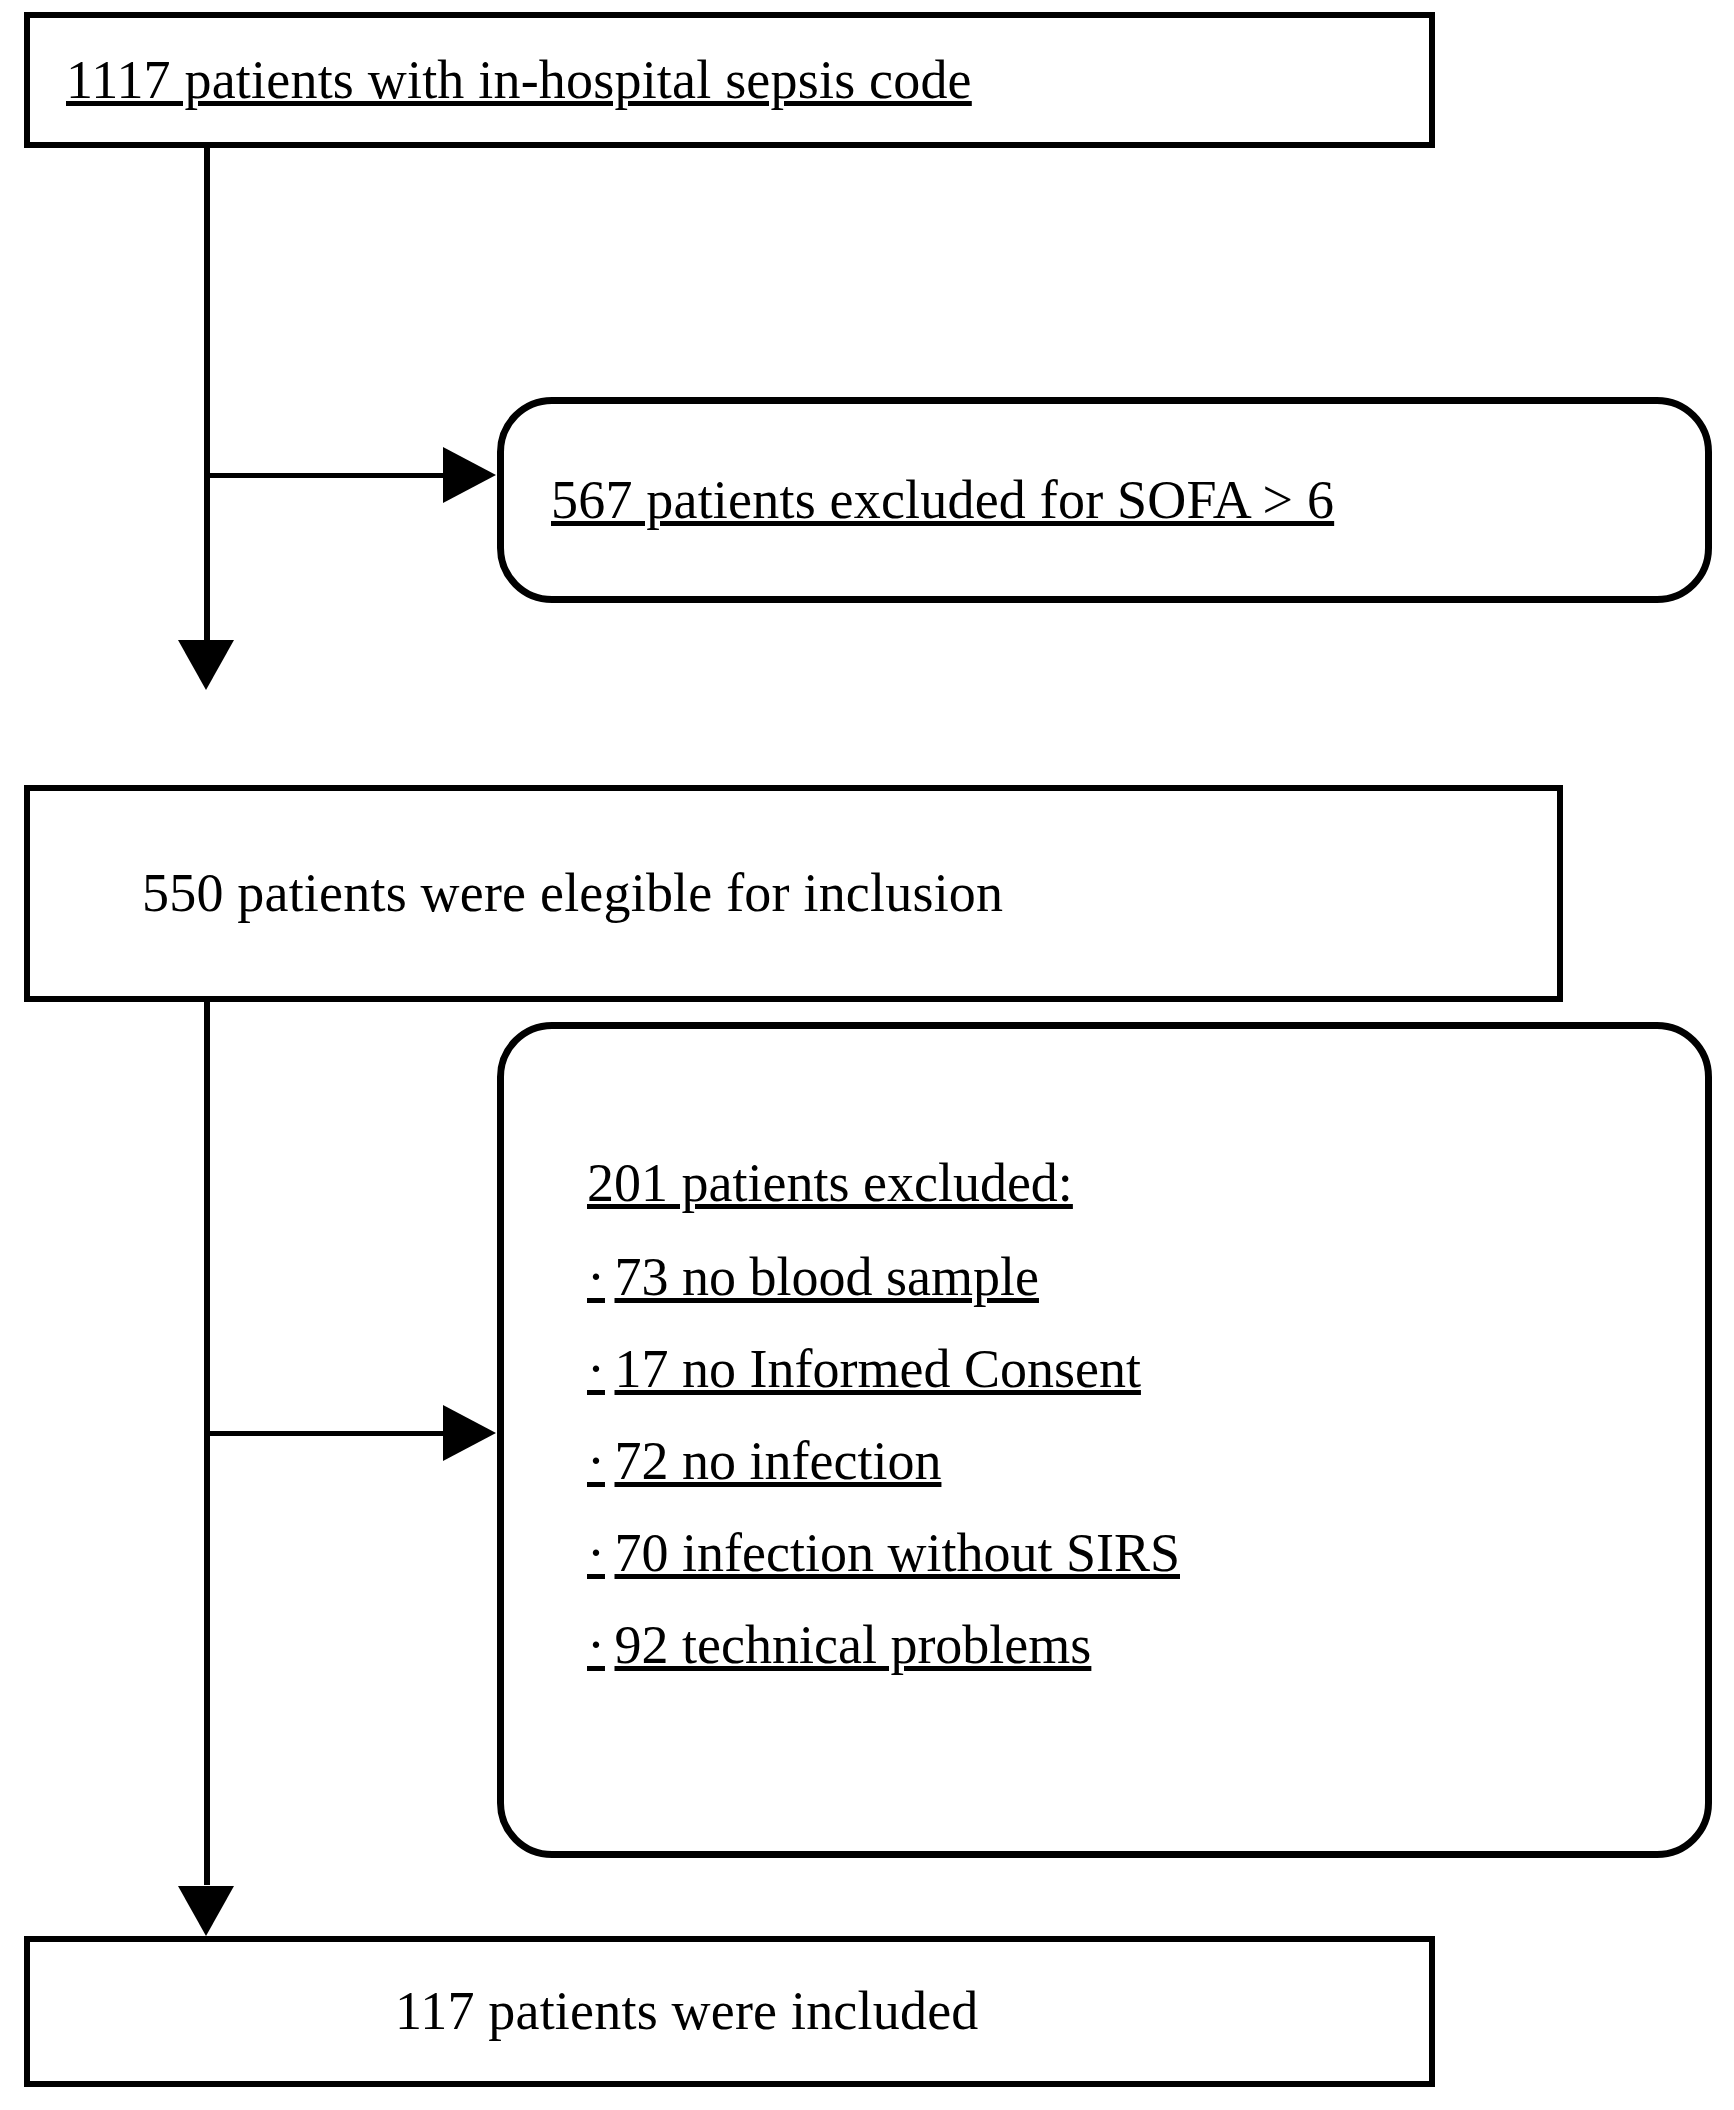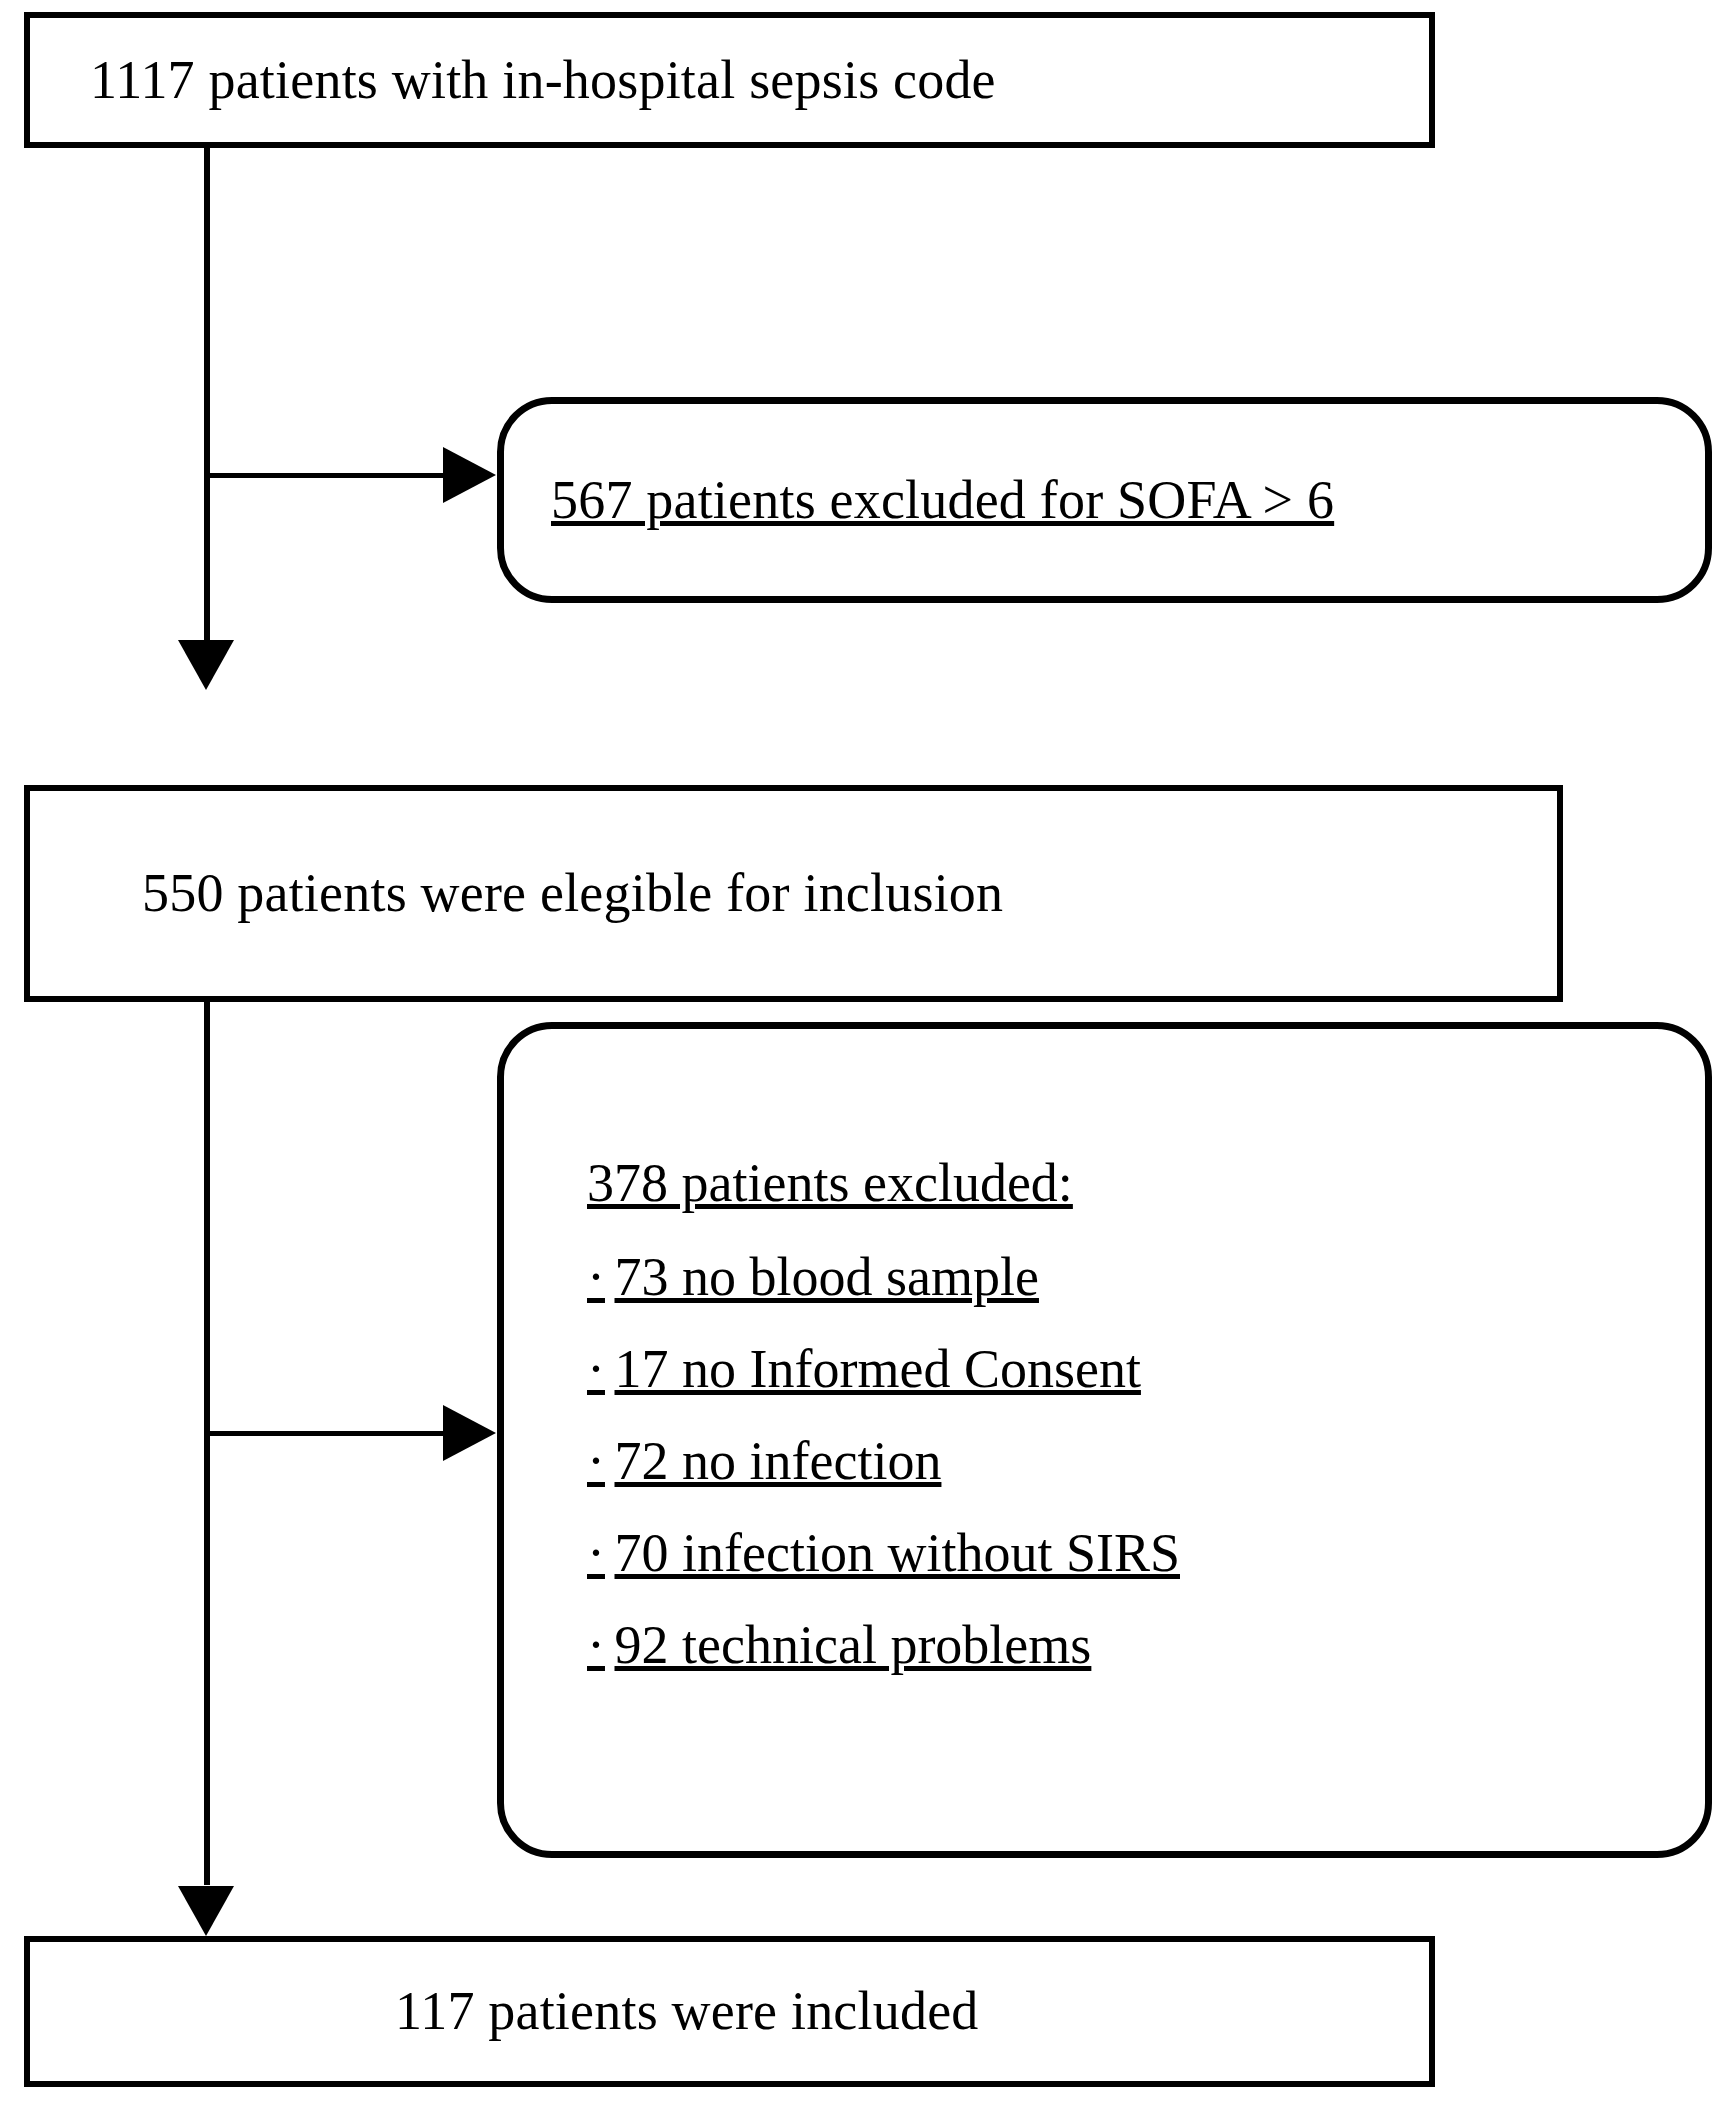--- a/index.html
+++ b/index.html
@@ -42,21 +42,21 @@
     line-height: 1.12;
     letter-spacing: 0.2px;
     white-space: nowrap;
   }
 
   
   #node-screened {
     left: 24px;  top: 12px;
     width: 1411px; height: 136px;
   }
-  #node-screened .node-text { margin-left: 60px; }
+  #node-screened .node-text { margin-left: 36px; text-decoration: underline; }
 
   #node-excluded-sofa {
     left: 497px; top: 397px;
     width: 1215px; height: 206px;
   }
   #node-excluded-sofa .node-text { margin-left: 47px; }
 
   #node-eligible {
     left: 24px;  top: 785px;
     width: 1539px; height: 217px;
@@ -171,21 +171,21 @@
     <span class="node-text">550 patients were elegible for inclusion</span>
   </div>
 
   <div class="conn vline" id="trunk-2"></div>
   <div class="conn hline" id="branch-list"></div>
   <div class="arrow arrow-right" id="arrow-to-list"></div>
   <div class="arrow arrow-down" id="arrow-to-included"></div>
 
   <div class="node rounded" id="node-excluded-list">
     <div class="exclusion-block">
-      <div class="exclusion-head">378 patients excluded:</div>
+      <div class="exclusion-head">201 patients excluded:</div>
 
       <div class="exclusion-item">
         <span class="bullet-dot">·</span>
         <span>73 no blood sample</span>
       </div>
 
       <div class="exclusion-item">
         <span class="bullet-dot">·</span>
         <span>17 no Informed Consent</span>
       </div>

